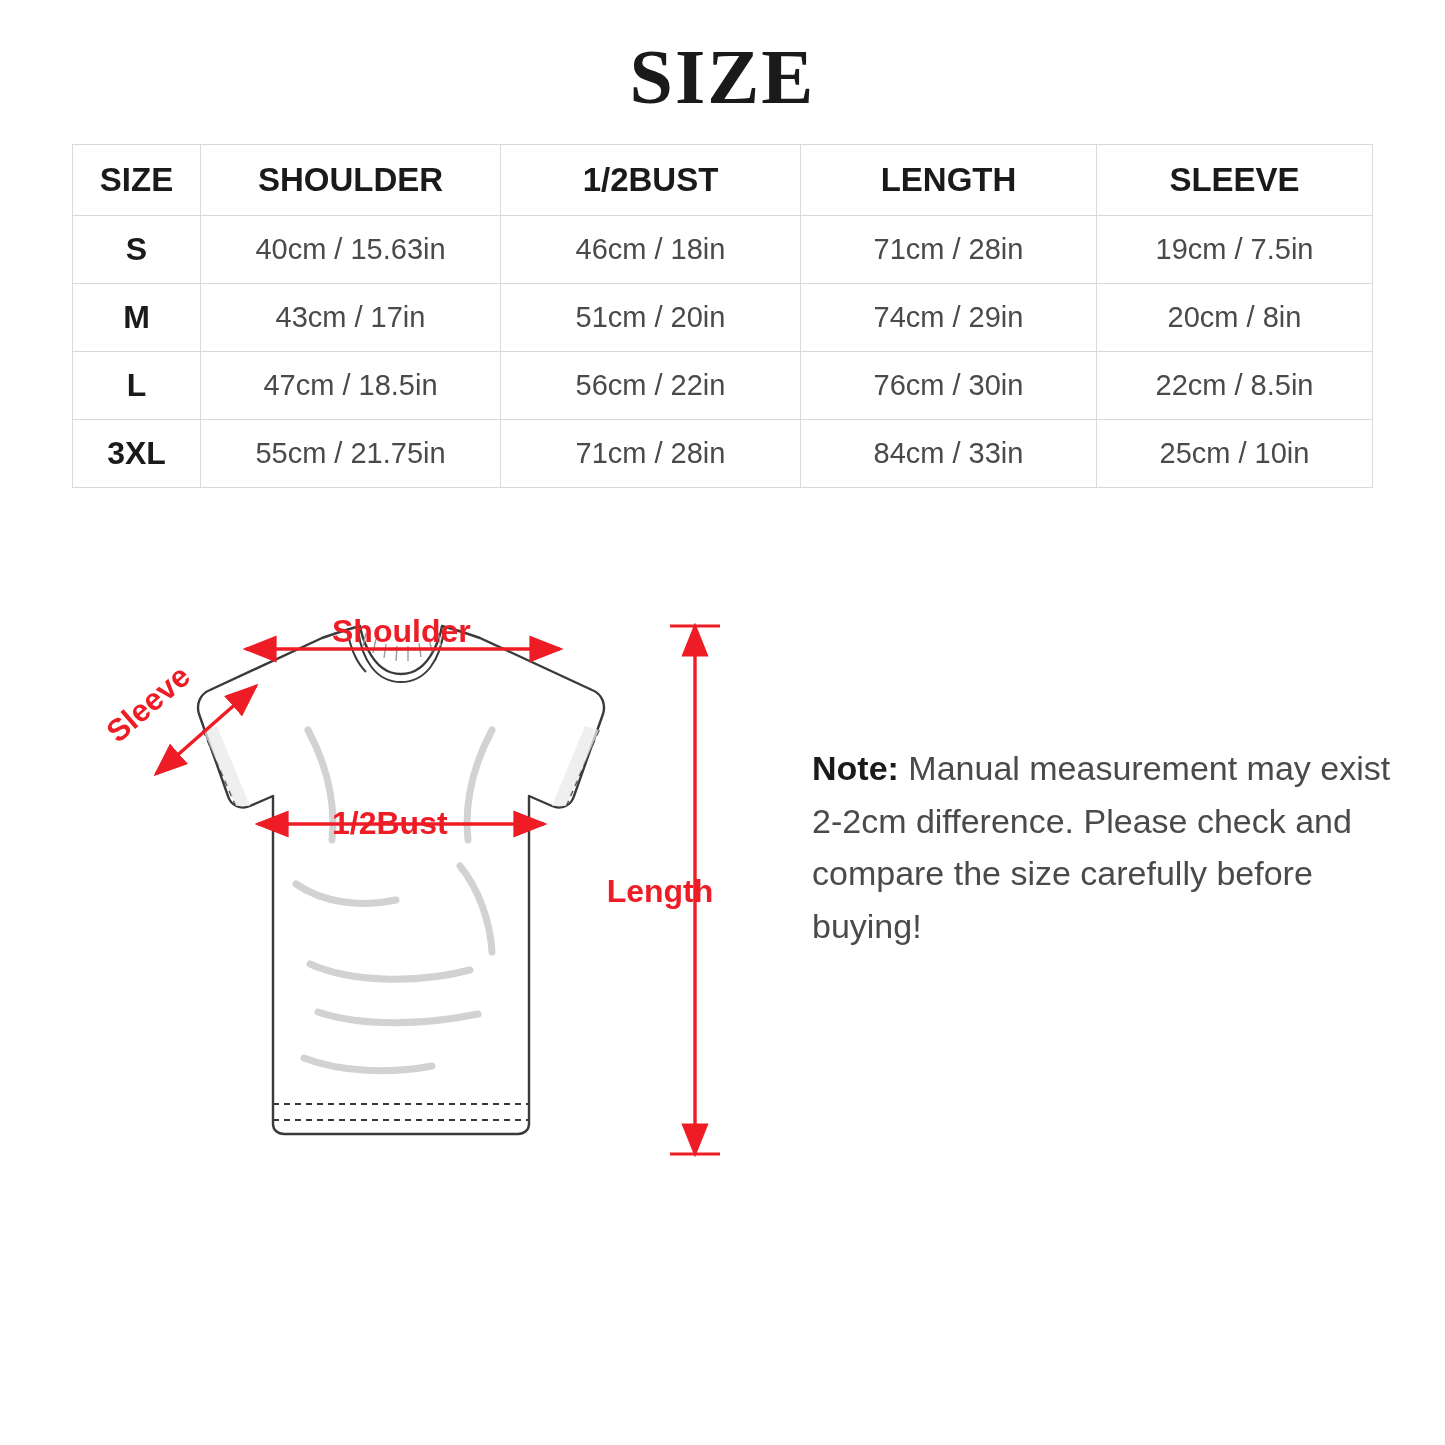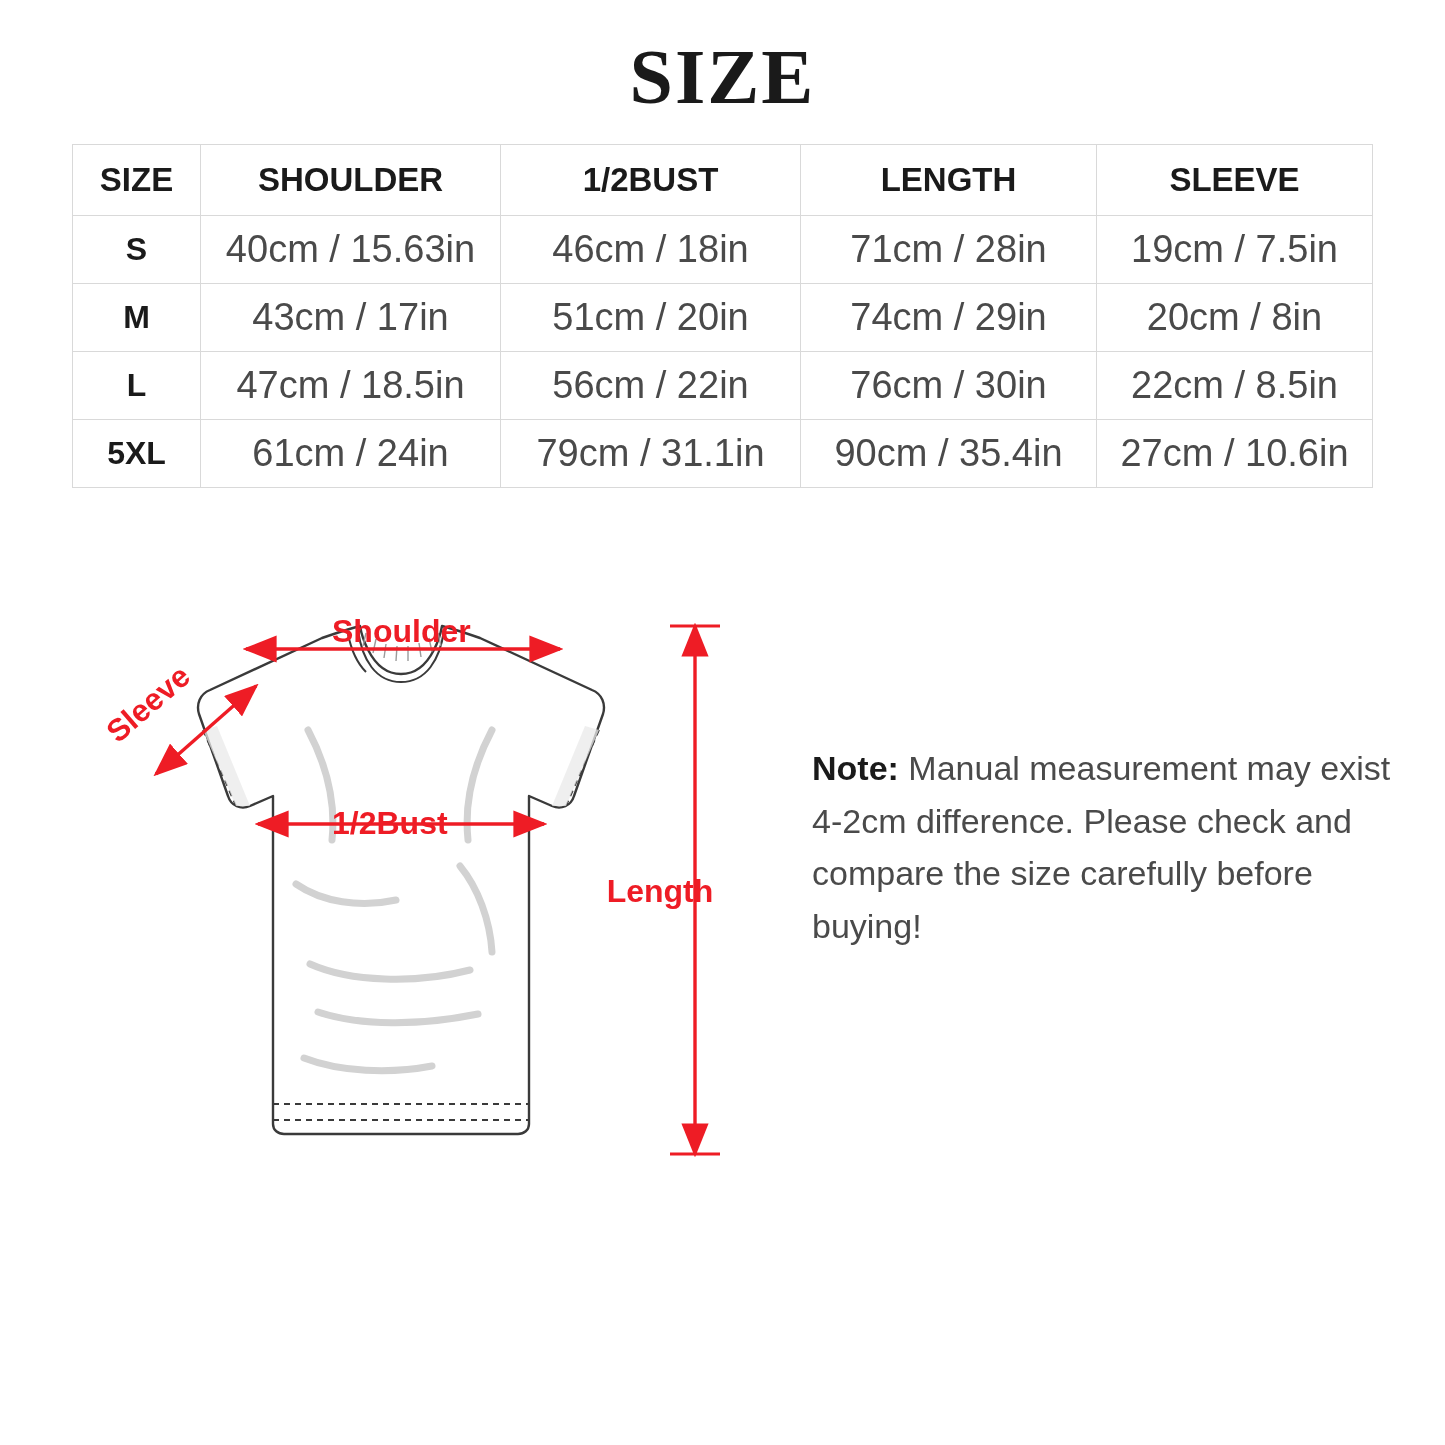--- a/index.html
+++ b/index.html
@@ -45,21 +45,21 @@
     vertical-align: middle;
   }
   table.size-table th {
     height: 68px;
     font-size: 33px;
     font-weight: bold;
     color: #1a1a1a;
   }
   table.size-table td {
     height: 65px;
-    font-size: 38px;
+    font-size: 29px;
     color: #4a4a4a;
     font-weight: normal;
   }
   table.size-table td.size-col {
     font-size: 32px;
     font-weight: bold;
     color: #1a1a1a;
   }
   col.c1 { width: 128px; }
   col.c2 { width: 300px; }
@@ -137,25 +137,25 @@
         <td>20cm / 8in</td>
       </tr>
       <tr>
         <td class="size-col">L</td>
         <td>47cm / 18.5in</td>
         <td>56cm / 22in</td>
         <td>76cm / 30in</td>
         <td>22cm / 8.5in</td>
       </tr>
       <tr>
-        <td class="size-col">5XL</td>
-        <td>61cm / 24in</td>
-        <td>79cm / 31.1in</td>
-        <td>90cm / 35.4in</td>
-        <td>27cm / 10.6in</td>
+        <td class="size-col">3XL</td>
+        <td>55cm / 21.75in</td>
+        <td>71cm / 28in</td>
+        <td>84cm / 33in</td>
+        <td>25cm / 10in</td>
       </tr>
     </tbody>
   </table>
 </div>
 
 <div class="lower">
 
   <svg class="shirt-figure" viewBox="0 0 740 660">
     <defs>
       <marker id="arrR" markerWidth="10" markerHeight="8" refX="9" refY="4" orient="auto">
@@ -246,15 +246,15 @@
 
     <g>
       <line x1="635" y1="92" x2="635" y2="620" stroke="#ee1c25" stroke-width="3.4" marker-start="url(#arrL)" marker-end="url(#arrR)"></line>
       <line x1="610" y1="92" x2="660" y2="92" stroke="#ee1c25" stroke-width="3"></line>
       <line x1="610" y1="620" x2="660" y2="620" stroke="#ee1c25" stroke-width="3"></line>
       <text x="600" y="368" text-anchor="middle" fill="#ee1c25" font-family="'Liberation Sans',sans-serif" font-size="32" font-weight="bold">Length</text>
     </g>
   </svg>
 
   <div class="note">
-    <b>Note:</b><span> Manual measurement may exist 4-2cm difference. Please check and compare the size carefully before buying!</span>
+    <b>Note:</b><span> Manual measurement may exist 2-2cm difference. Please check and compare the size carefully before buying!</span>
   </div>
 </div>
 
 </body></html>

